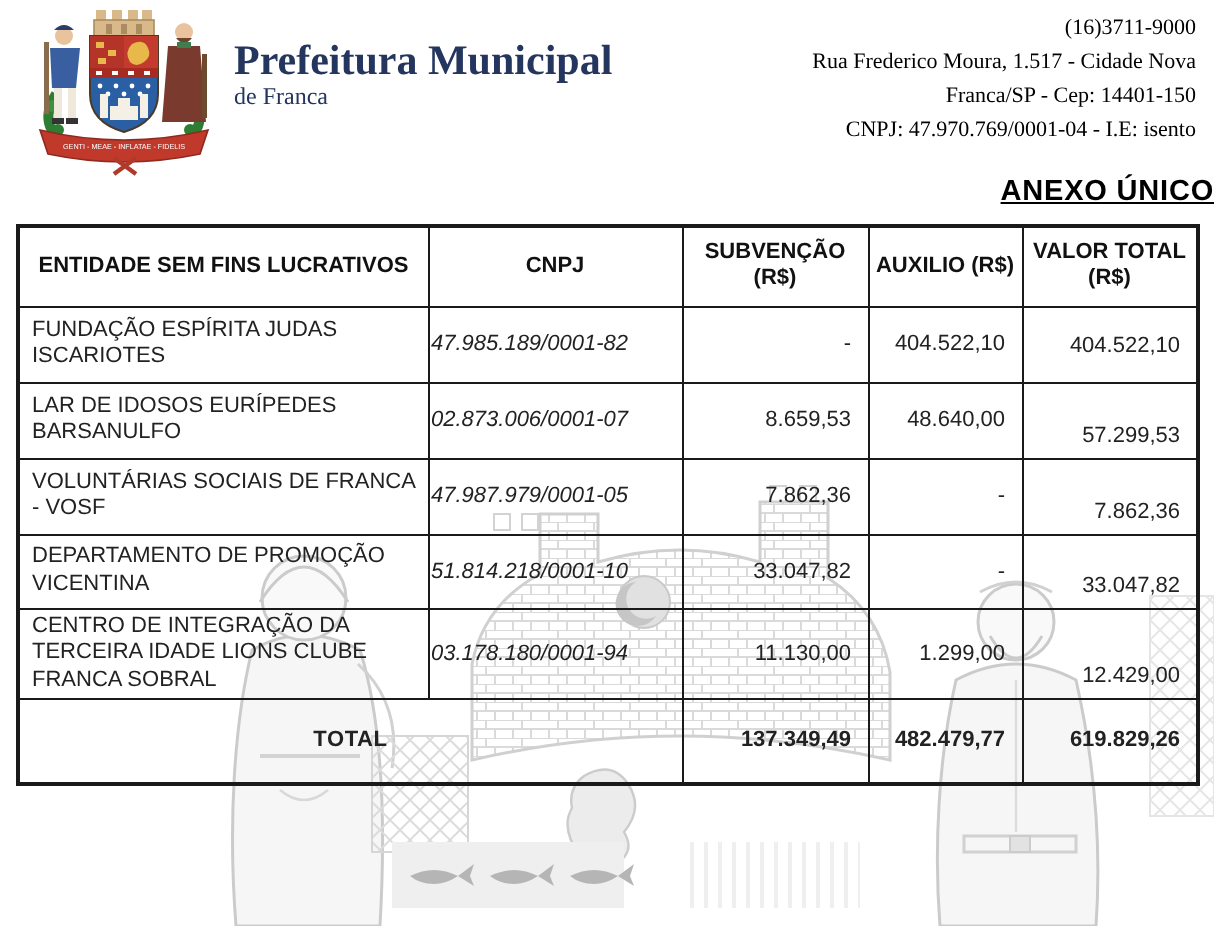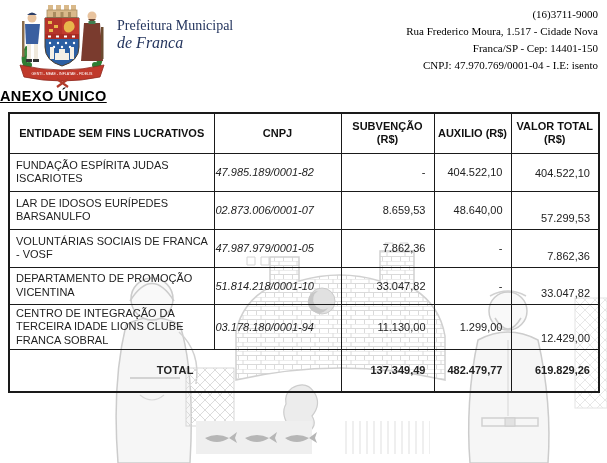--- a/index.html
+++ b/index.html
@@ -3,29 +3,29 @@
 <meta charset="utf-8">
 <style>
   html,body { margin:0; padding:0; background:#fff; }
   .page {
     position:relative; width:607px; height:463px; background:#ffffff;
     overflow:hidden; font-family:"Liberation Sans", sans-serif;
   }
   
   .crest { position:absolute; left:12px; top:3px; width:100px; height:85px; }
   .org { position:absolute; left:117px; top:18px; font-family:"Liberation Serif", serif; color:#24355e; line-height:1.15; }
-  .org-line1 { font-size:14px; font-weight:normal; }
-  .org-line2 { font-size:16px;font-style:italic; }
+  .org-line1 { font-size:21px; font-weight:bold; }
+  .org-line2 { font-size:12px; }
   .addr {
     position:absolute; right:9px; top:6px; text-align:right;
     font-family:"Liberation Serif", serif; color:#000000;
     font-size:11px; line-height:17px;
   }
   .title {
-    position:absolute; top:88px; left:0; width:100%; text-align:left;
+    position:absolute; top:88px; left:0; width:100%; text-align:right;
     font-weight:bold; font-size:14.5px; letter-spacing:0.4px; color:#000;
     text-decoration:underline;
   }
   
   .watermark { position:absolute; left:0; top:0; width:607px; height:463px; pointer-events:none; }
   
   .doc-table {
     position:absolute; top:112px; left:8px; width:590px;
     border-collapse:collapse; table-layout:fixed;
     border:2px solid #1a1a1a; font-size:11px; color:#222;

